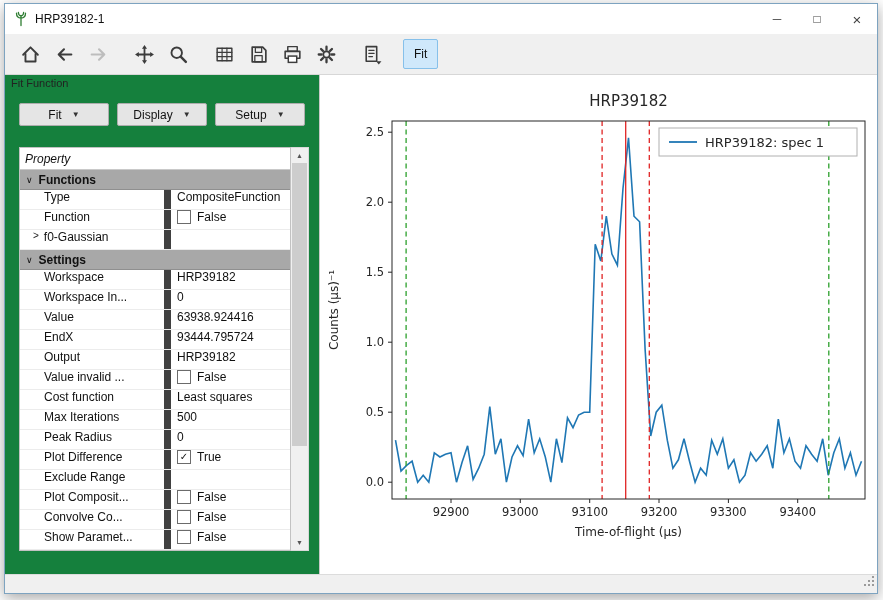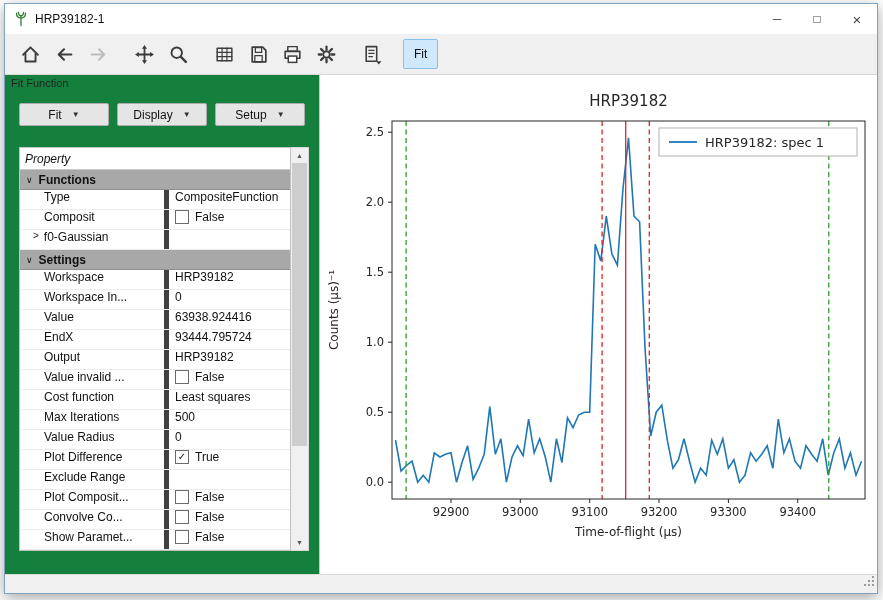--- a/index.html
+++ b/index.html
@@ -35,21 +35,21 @@
   .ptable-wrap{display:flex;margin:13px 10px 0 14px;align-items:stretch;}
   .ptable{flex:1 1 auto;border:1px solid #c2c2c2;background:#fff;display:flex;flex-direction:column;}
   .phead{display:flex;height:21px;background:#fff;border-bottom:1px solid #c9c9c9;align-items:center;font-size:12px;color:#111;font-style:italic;}
   .phead .hc1{width:140px;padding-left:5px;}
   .phead .hc2{flex:1;padding-left:6px;border-left:1px solid #dcdcdc;height:100%;display:flex;align-items:center;}
   .prow{display:flex;height:19px;border-bottom:1px solid #ececec;background:#fff;font-size:12px;color:#111;align-items:stretch;}
   .prow.group{background:#a8a8a8;border-bottom:1px solid #8f8f8f;align-items:center;font-weight:bold;}
   .garrow{font-size:9px;margin:0 6px 0 6px;font-weight:normal;}
   .pcell{display:flex;overflow:hidden;white-space:nowrap;}
   .pcell.prop{width:140px;padding-left:4px;}
-  .pcell.val{flex:1;border-left:5px solid #404040;padding-left:6px;}
+  .pcell.val{flex:1;border-left:7px solid #404040;padding-left:6px;}
   .pname{margin-left:20px;}
   .barrow{margin:0 5px 0 9px;font-size:10px;color:#222;}
   .cb{width:12px;height:12px;border:1px solid #6b6b6b;background:#fff;display:inline-flex;
     align-items:center;justify-content:center;font-size:10px;line-height:1;margin-right:6px;flex:0 0 auto;color:#111;}
   
   .vscroll{width:17px;background:#f0f0f0;border:1px solid #d9d9d9;border-left:none;
     display:flex;flex-direction:column;}
   .sarrow{height:15px;display:flex;align-items:center;justify-content:center;font-size:7px;color:#555;flex:0 0 auto;}
   .strack{flex:1 1 auto;position:relative;}
   .sthumb{position:absolute;left:1px;right:1px;top:0;height:76%;background:#cdcdcd;}
@@ -180,21 +180,21 @@
               <div class="prow">
                 <div class="pcell prop">
                   <span class="pname">Type</span>
                 </div>
                 <div class="pcell val">
                   <span>CompositeFunction</span>
                 </div>
               </div>
               <div class="prow">
                 <div class="pcell prop">
-                  <span class="pname">Composit</span>
+                  <span class="pname">Function</span>
                 </div>
                 <div class="pcell val">
                   <span class="cb"></span>
                   <span>False</span>
                 </div>
               </div>
               <div class="prow">
                 <div class="pcell prop">
                   <span class="barrow">&gt;</span>
                   <span>f0-Gaussian</span>
@@ -265,21 +265,21 @@
               <div class="prow">
                 <div class="pcell prop">
                   <span class="pname">Max Iterations</span>
                 </div>
                 <div class="pcell val">
                   <span>500</span>
                 </div>
               </div>
               <div class="prow">
                 <div class="pcell prop">
-                  <span class="pname">Value Radius</span>
+                  <span class="pname">Peak Radius</span>
                 </div>
                 <div class="pcell val">
                   <span>0</span>
                 </div>
               </div>
               <div class="prow">
                 <div class="pcell prop">
                   <span class="pname">Plot Difference</span>
                 </div>
                 <div class="pcell val">

